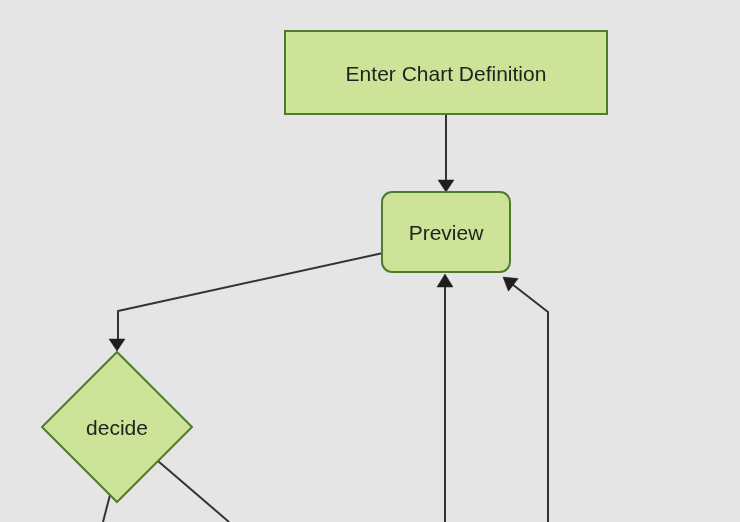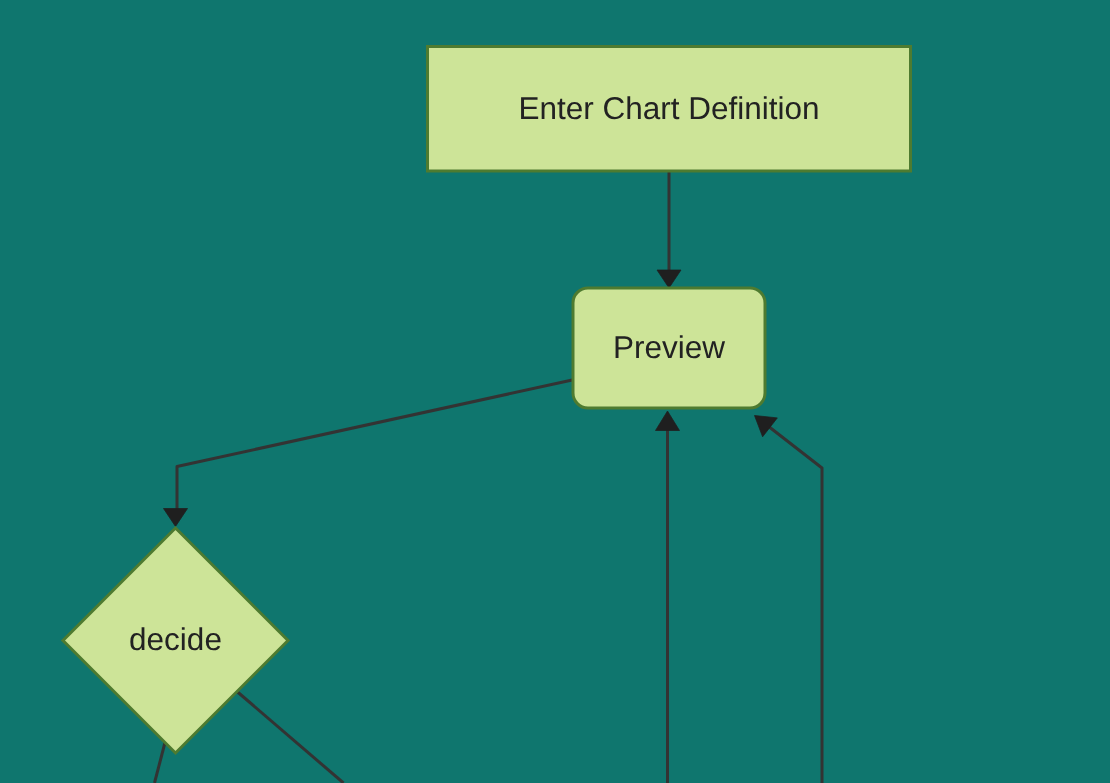--- a/index.html
+++ b/index.html
@@ -7,21 +7,21 @@
     padding: 0;
     background: #ffffff;
     width: 740px;
     height: 522px;
     overflow: hidden;
   }
   .stage {
     position: relative;
     width: 740px;
     height: 522px;
-    background: #0f766e;
+    background: #e5e5e5;
   }
   svg { display: block; }
   .edge {
     stroke: #333333;
     stroke-width: 2;
     fill: none;
     stroke-linejoin: round;
   }
   .arrowhead {
     fill: #1f1f1f;

